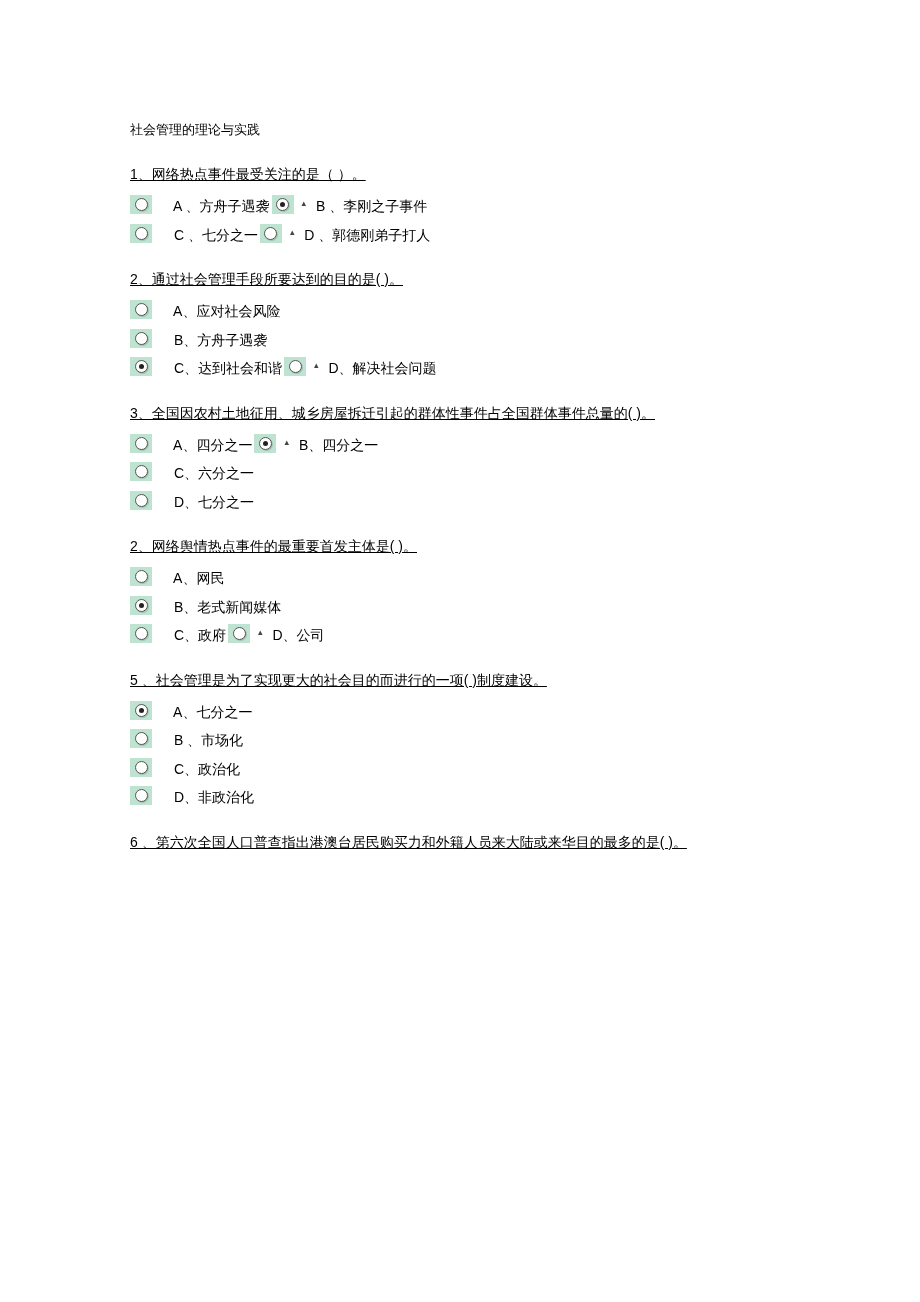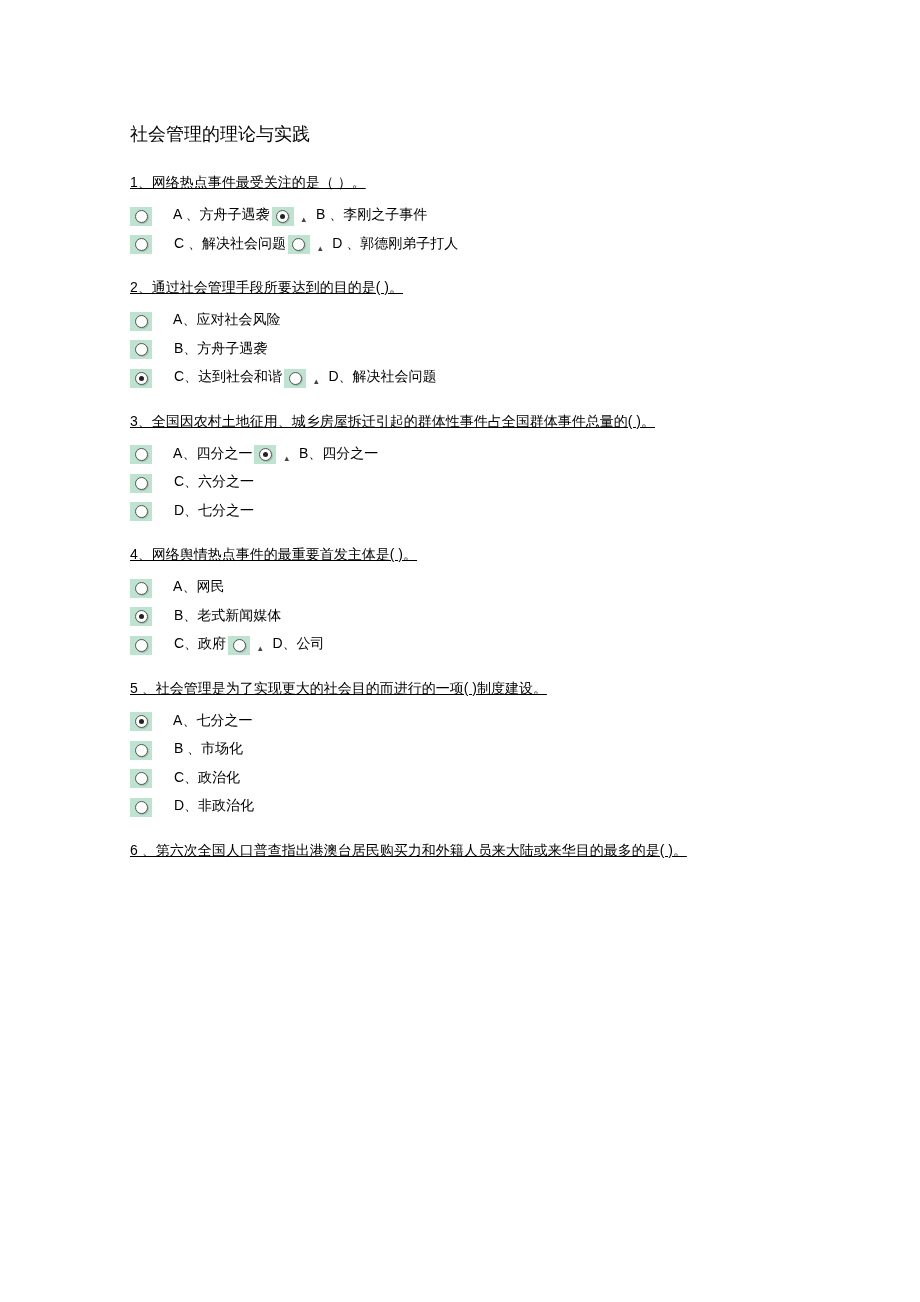--- a/index.html
+++ b/index.html
@@ -8,31 +8,31 @@
       color: #000;
       background: #fff;
       margin: 0;
       padding: 120px 130px 60px 130px;
       width: 920px;
       box-sizing: border-box;
       line-height: 1.6;
     }
     .title {
       margin-bottom: 18px;
-      font-size: 18px;
+      font-size: 13px;
     }
     .question {
       margin-top: 22px;
       margin-bottom: 10px;
       text-decoration: underline;
     }
     .option-line {
       margin: 6px 0;
       display: flex;
-      align-items: flex-end;
+      align-items: flex-start;
       flex-wrap: wrap;
     }
     .radio-box {
       display: inline-flex;
       align-items: center;
       justify-content: center;
       width: 22px;
       height: 19px;
       background: #bee3d1;
       margin-right: 18px;
@@ -87,21 +87,21 @@
   <span class="radio-box inline-mid selected">
       <span class="radio-outer"></span>
     </span>
   <span class="tri">▴</span>
   <span class="opt-text"> B 、李刚之子事件</span>
 </div>
 <div class="option-line">
   <span class="radio-box">
       <span class="radio-outer"></span>
     </span>
-  <span class="opt-text"> C 、解决社会问题</span>
+  <span class="opt-text"> C 、七分之一</span>
   <span class="radio-box inline-mid">
       <span class="radio-outer"></span>
     </span>
   <span class="tri">▴</span>
   <span class="opt-text"> D 、郭德刚弟子打人</span>
 </div>
 
 <div class="question">2、通过社会管理手段所要达到的目的是( )。</div>
 <div class="option-line">
   <span class="radio-box">
@@ -145,21 +145,21 @@
     </span>
   <span class="opt-text"> C、六分之一</span>
 </div>
 <div class="option-line">
   <span class="radio-box">
       <span class="radio-outer"></span>
     </span>
   <span class="opt-text"> D、七分之一</span>
 </div>
 
-<div class="question">4、网络舆情热点事件的最重要首发主体是(   )。</div>
+<div class="question">2、网络舆情热点事件的最重要首发主体是(   )。</div>
 <div class="option-line">
   <span class="radio-box">
       <span class="radio-outer"></span>
     </span>
   <span class="opt-text"> A、网民</span>
 </div>
 <div class="option-line">
   <span class="radio-box selected">
       <span class="radio-outer"></span>
     </span>

